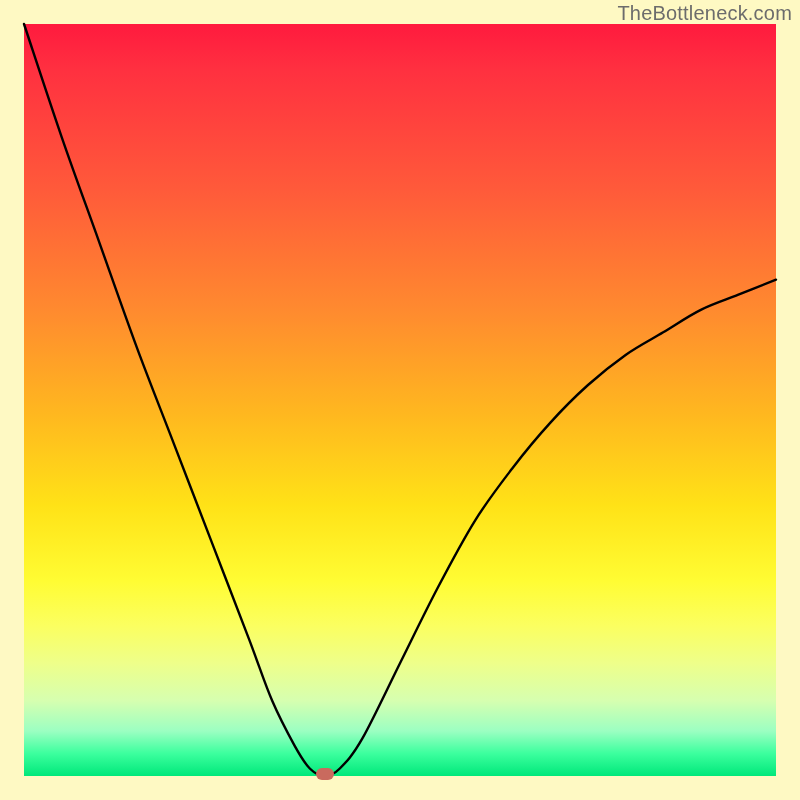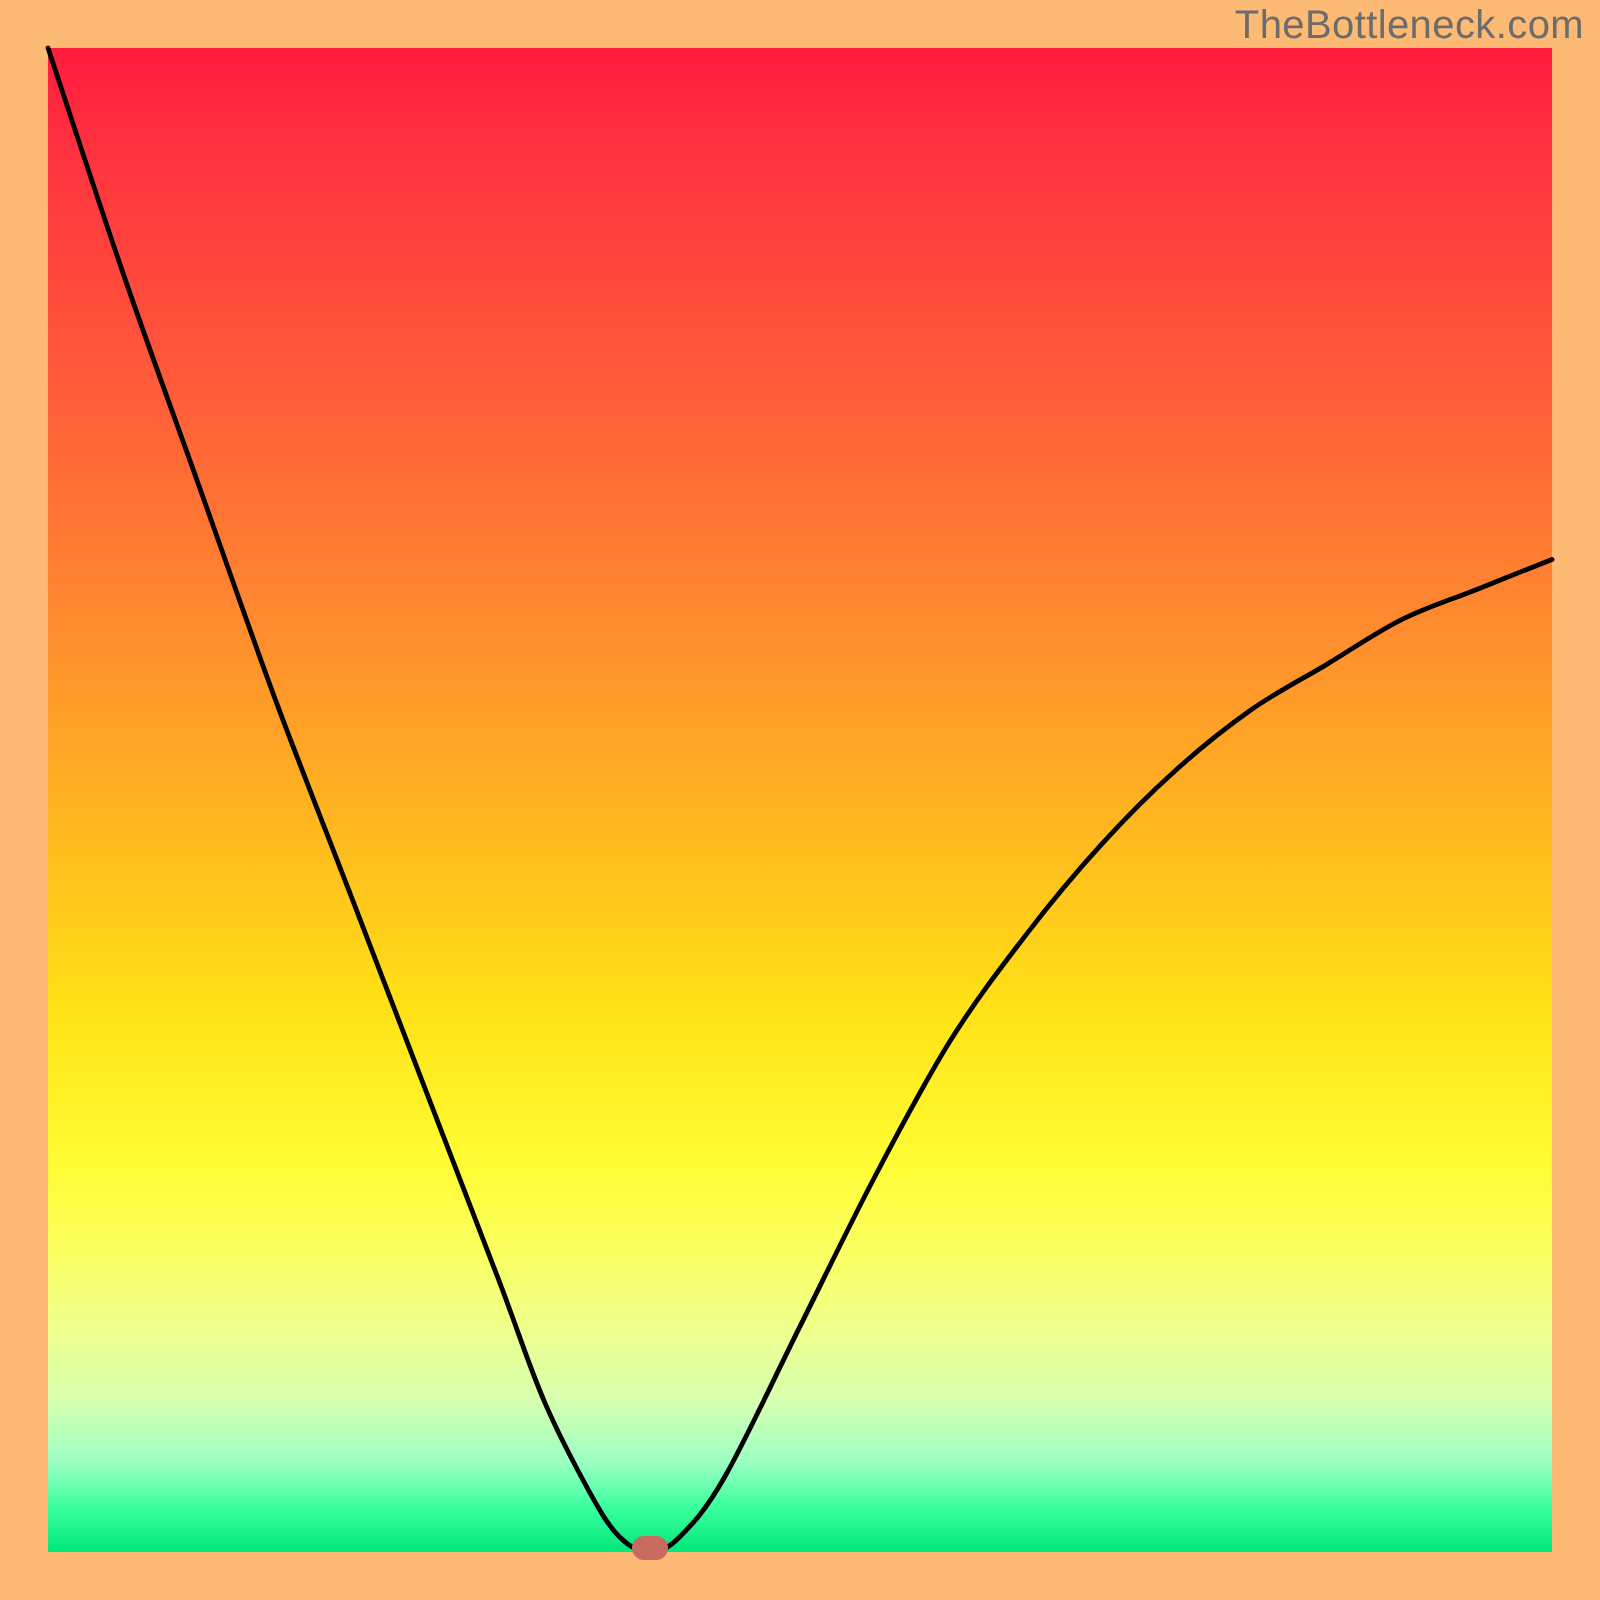--- a/index.html
+++ b/index.html
@@ -10,21 +10,21 @@
     background: #000;
     overflow: hidden;
     font-family: Arial, Helvetica, sans-serif;
   }
   .frame {
     position: absolute;
     top: 0;
     left: 0;
     width: 800px;
     height: 800px;
-    background: #fdba74;
+    background: #fef9c3;
   }
   .plot-area {
     position: absolute;
     top: 24px;
     left: 24px;
     width: 752px;
     height: 752px;
     
     background: linear-gradient(
       to bottom,

